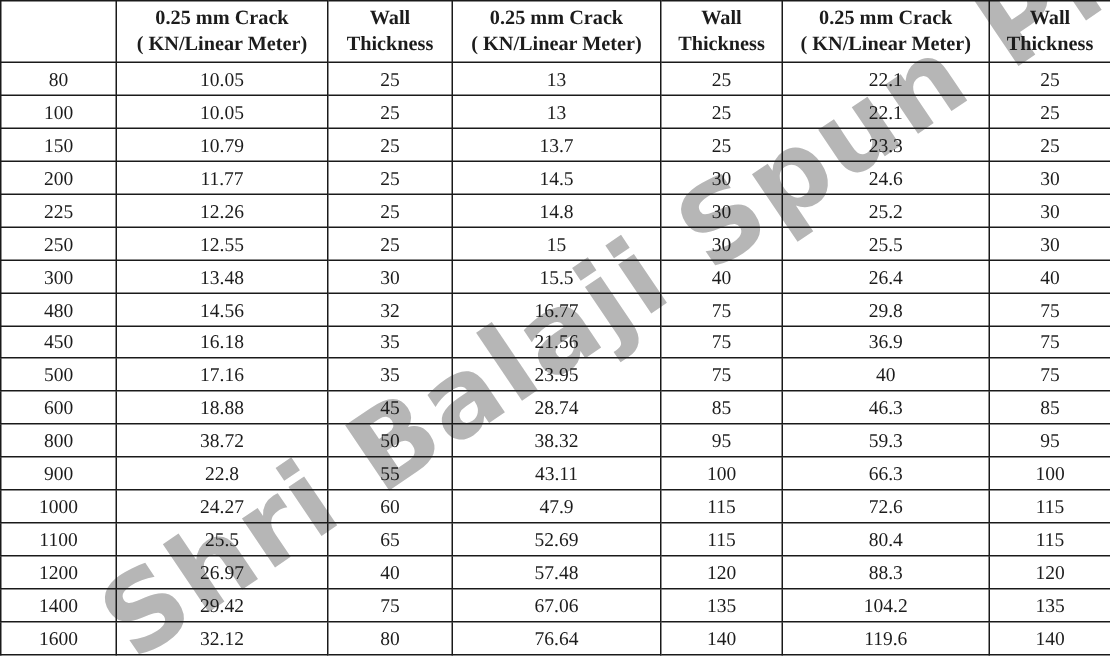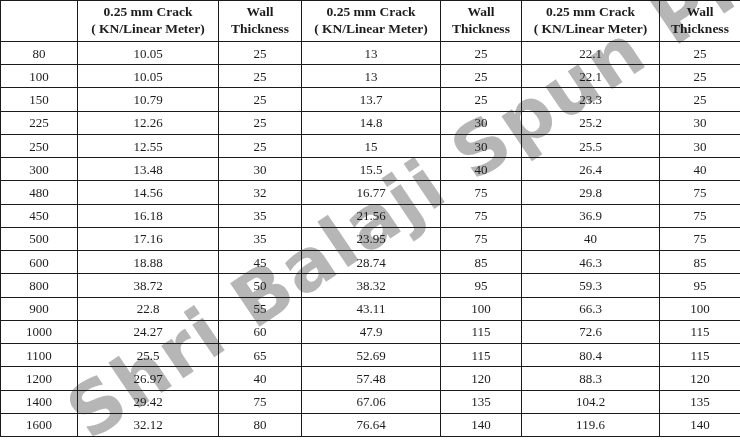--- a/index.html
+++ b/index.html
@@ -129,20 +129,29 @@
         <tr>
           <td>150</td>
           <td>10.79</td>
           <td>25</td>
           <td>13.7</td>
           <td>25</td>
           <td>23.3</td>
           <td>25</td>
         </tr>
         <tr>
+          <td>200</td>
+          <td>11.77</td>
+          <td>25</td>
+          <td>14.5</td>
+          <td>30</td>
+          <td>24.6</td>
+          <td>30</td>
+        </tr>
+        <tr>
           <td>225</td>
           <td>12.26</td>
           <td>25</td>
           <td>14.8</td>
           <td>30</td>
           <td>25.2</td>
           <td>30</td>
         </tr>
         <tr>
           <td>250</td>

